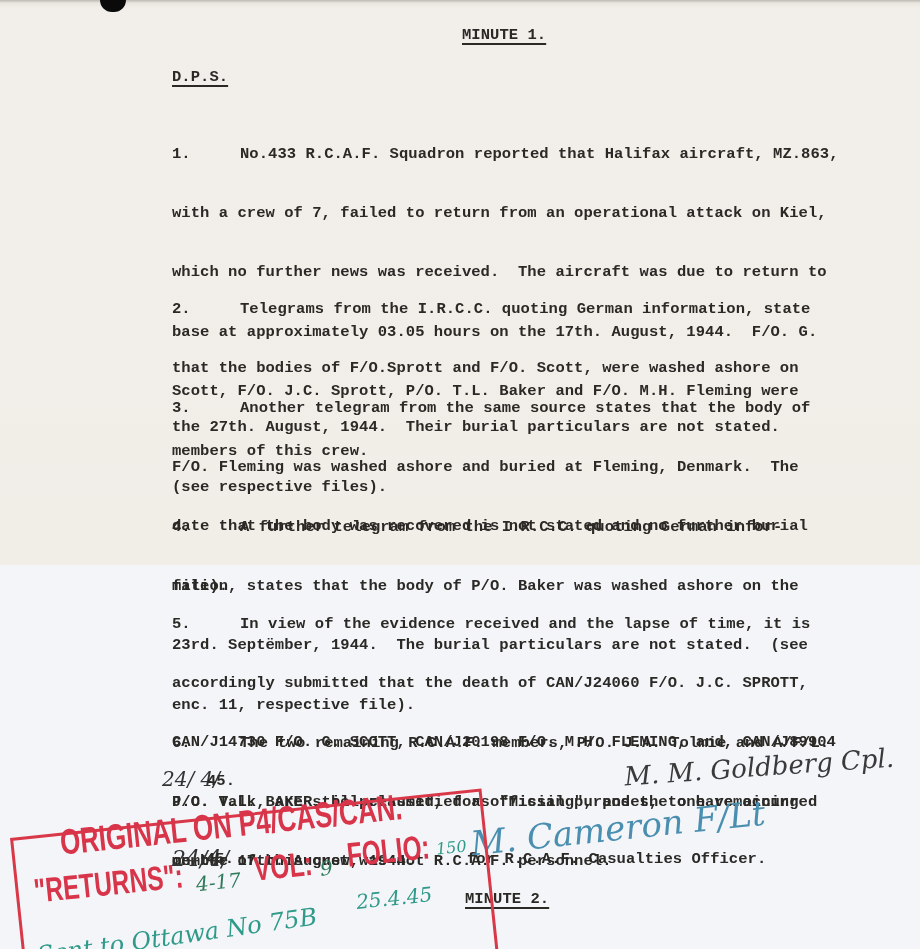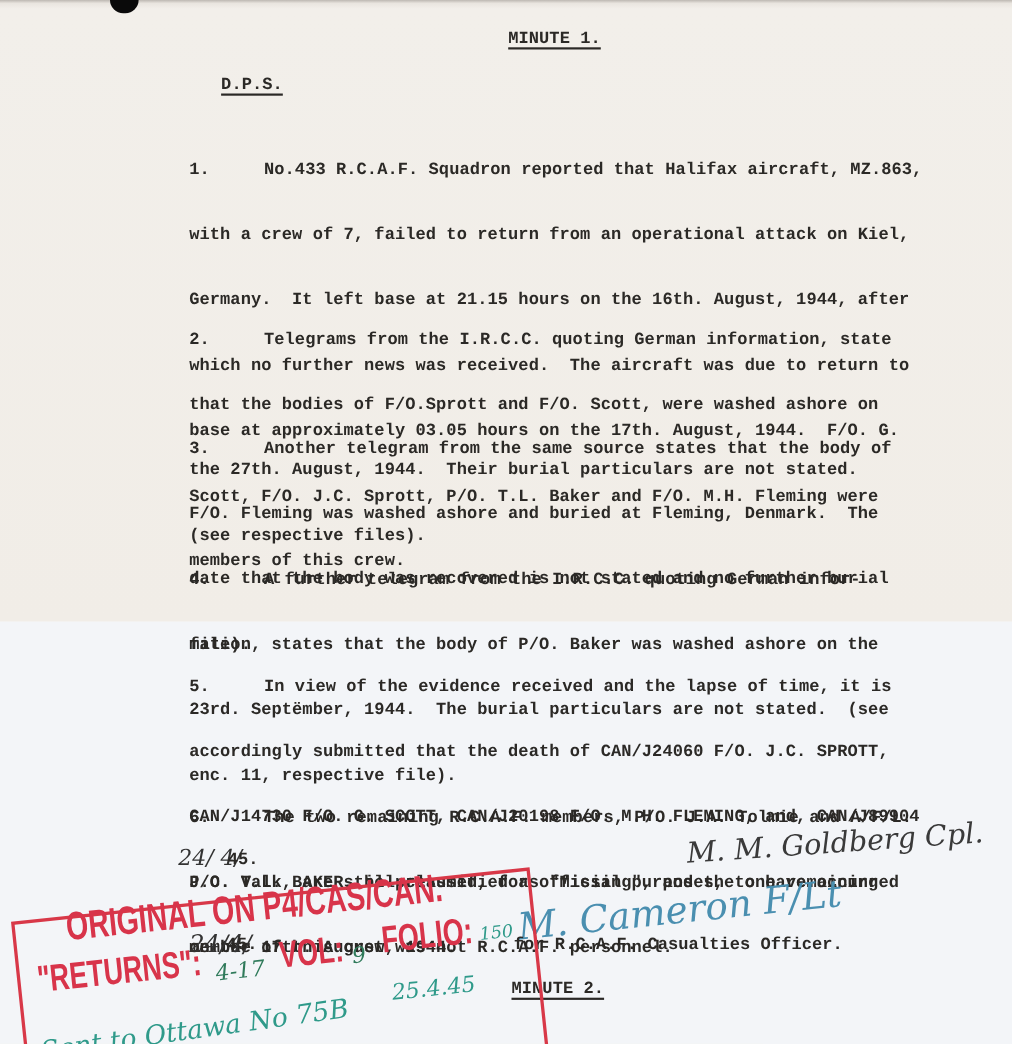--- a/index.html
+++ b/index.html
@@ -46,26 +46,25 @@
     }
   </style>
 </head>
 <body>
 
 <div class="paper-top"></div>
 <div class="paper-bottom"></div>
 <div class="punch-hole"></div>
 
 <div class="tw ul" style="left:462px; top:26px;">MINUTE 1.</div>
-<div class="tw ul" style="left:172px; top:68px;margin-left:29px;">D.P.S.</div>
+<div class="tw ul" style="left:172px; top:68px;">D.P.S.</div>
 
 <div class="para tw" style="top:105px;">
   <span class="line"><span class="num">1.</span><span>No.433 R.C.A.F. Squadron reported that Halifax aircraft, MZ.863,</span></span>
   <span class="line">with a crew of 7, failed to return from an operational attack on Kiel,</span>
-  <span class="line">Germany.  It left base at 21.15 hours on the 16th. August, 1944, after</span>
   <span class="line">which no further news was received.  The aircraft was due to return to</span>
   <span class="line">base at approximately 03.05 hours on the 17th. August, 1944.  F/O. G.</span>
   <span class="line">Scott, F/O. J.C. Sprott, P/O. T.L. Baker and F/O. M.H. Fleming were</span>
   <span class="line">members of this crew.</span>
 </div>
 
 <div class="para tw" style="top:260px;">
   <span class="line"><span class="num">2.</span><span>Telegrams from the I.R.C.C. quoting German information, state</span></span>
   <span class="line">that the bodies of F/O.Sprott and F/O. Scott, were washed ashore on</span>
   <span class="line">the 27th. August, 1944.  Their burial particulars are not stated.</span>

